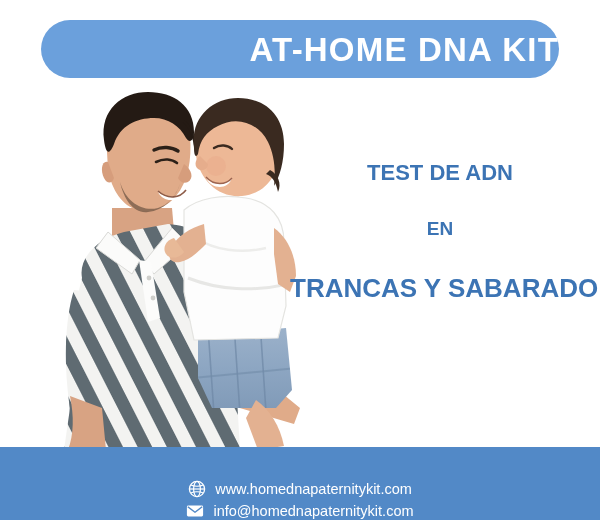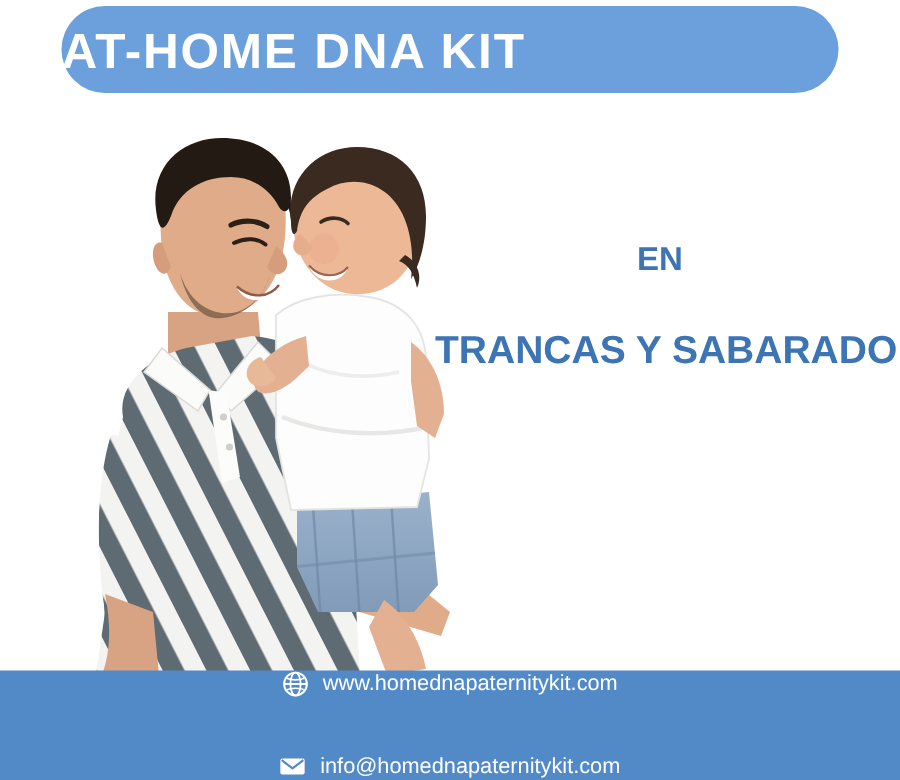--- a/index.html
+++ b/index.html
@@ -13,28 +13,28 @@
     height: 520px;
     background: #ffffff;
     overflow: hidden;
     font-family: "Liberation Sans", sans-serif;
   }
 
   
   #header-banner {
     position: absolute;
     left: 41px;
-    top: 4px;
+    top: 20px;
     width: 518px;
     height: 58px;
     background: #6ba0dc;
     border-radius: 29px;
     display: flex;
     align-items: center;
-    justify-content: flex-start;
+    justify-content: flex-end;
     box-sizing: border-box;
   }
   #header-title {
     color: #ffffff;
     font-size: 33px;
     font-weight: bold;
     letter-spacing: 1.2px;
     line-height: 1;
     white-space: nowrap;
   }
@@ -58,41 +58,41 @@
     width: 300px;
     text-align: center;
   }
   .headline-line {
     color: #3c74b4;
     font-weight: bold;
     line-height: 1.2;
     white-space: nowrap;
   }
   #headline-line-1 { font-size: 22px; }
-  #headline-line-2 { font-size: 22px; }
+  #headline-line-2 { font-size: 19px; margin-top: 32px; }
   #headline-line-3 { font-size: 26px; margin-top: 32px; }
 
   
   #footer-bar {
     position: absolute;
     left: 0;
     top: 447px;
     width: 600px;
     height: 73px;
     background: #5289c7;
   }
   #footer-rows {
     position: absolute;
     left: 0;
     top: 447px;
     width: 600px;
     height: 73px;
     display: flex;
     flex-direction: column;
-    justify-content: space-between;
+    justify-content: flex-end;
     align-items: center;
     gap: 4px;
   }
   .footer-row {
     display: flex;
     align-items: center;
     justify-content: center;
     gap: 9px;
   }
   .footer-item {
@@ -233,20 +233,21 @@
       <path d="M206 70 C212 66 220 67 224 71" stroke="#3a2a20" stroke-width="2.4" fill="none" stroke-linecap="round"></path>
 
       <path d="M192 78 C186 82 186 90 192 92 C196 93 200 90 200 86" fill="#e6ad8c"></path>
 
       <path d="M198 100 C206 108 218 107 224 100 C220 112 204 112 198 100 Z" fill="#ffffff"></path>
       <path d="M198 99 C206 108 218 107 224 100" stroke="#9c6450" stroke-width="1.4" fill="none"></path>
     </svg>
   </div>
 
   <div id="headline-block">
+    <div class="headline-line" id="headline-line-1">TEST DE ADN</div>
     <div class="headline-line" id="headline-line-2">EN</div>
     <div class="headline-line" id="headline-line-3">TRANCAS Y SABARADO</div>
   </div>
 
   <div id="footer-bar"></div>
   <div id="footer-rows">
 
     <div class="footer-row">
       <div class="footer-item">
         <span class="footer-icon">

